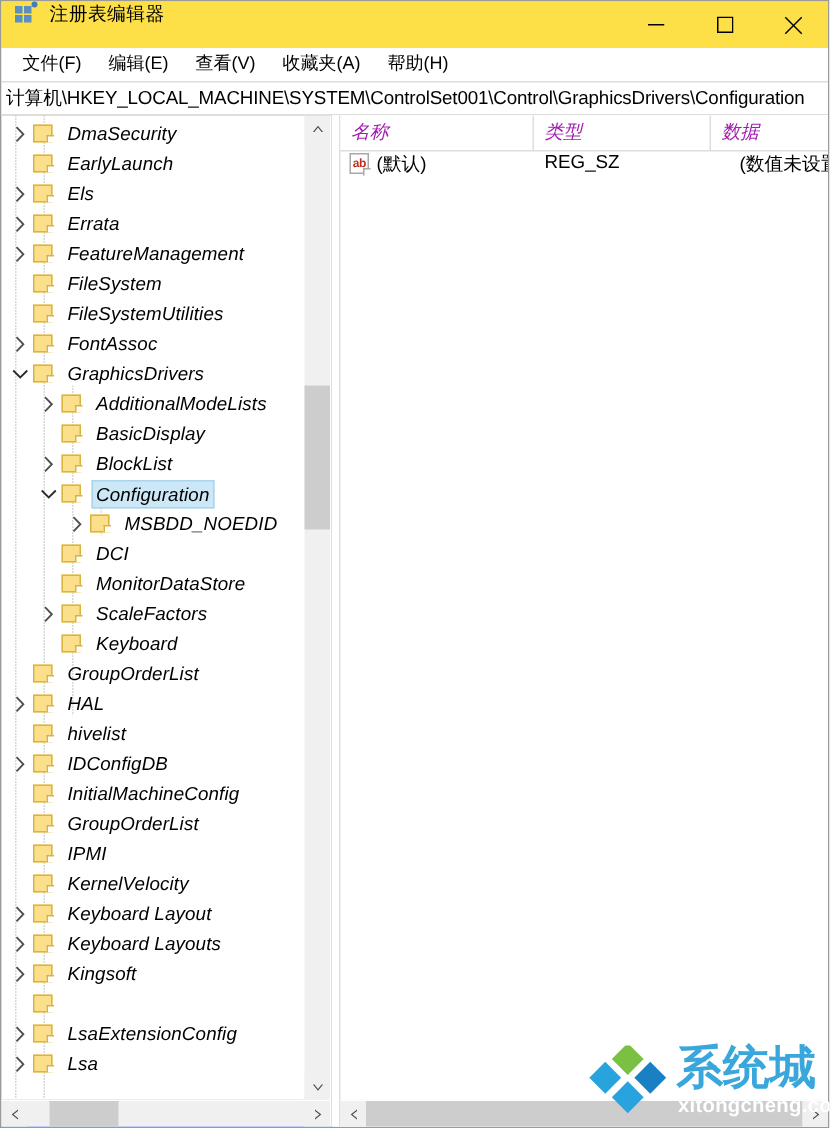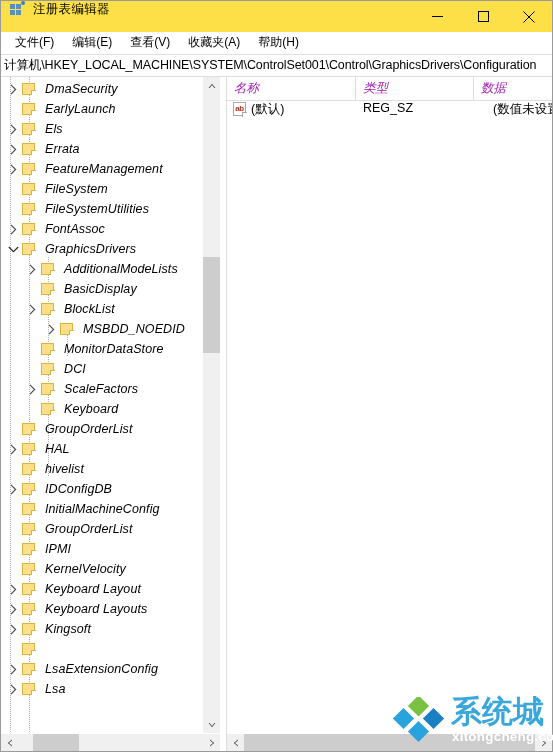--- a/index.html
+++ b/index.html
@@ -611,50 +611,63 @@
                   <svg width="8" height="11" viewBox="0 0 8 11">
                     <path d="M2 0.8 L6.6 5.5 L2 10.2" fill="none" stroke="#4d4d4d" stroke-width="1.2"></path>
                   </svg>
                 </span>
                 <span class="folder">
                   <span class="fbody"></span>
                   <span class="fflap"></span>
                 </span>
                 <span class="tree-label">BlockList</span>
               </div>
+              <div class="tree-row selected">
+                <span class="indent" style="width: 23px;"></span>
+                <span class="expander">
+                  <svg width="11" height="8" viewBox="0 0 11 8">
+                    <path d="M0.8 2 L5.5 6.6 L10.2 2" fill="none" stroke="#2b2b2b" stroke-width="1.2"></path>
+                  </svg>
+                </span>
+                <span class="folder">
+                  <span class="fbody"></span>
+                  <span class="fflap"></span>
+                </span>
+                <span class="tree-label">Configuration</span>
+              </div>
               <div class="tree-row">
                 <span class="indent" style="width: 42px;"></span>
                 <span class="expander">
                   <svg width="8" height="11" viewBox="0 0 8 11">
                     <path d="M2 0.8 L6.6 5.5 L2 10.2" fill="none" stroke="#4d4d4d" stroke-width="1.2"></path>
                   </svg>
                 </span>
                 <span class="folder">
                   <span class="fbody"></span>
                   <span class="fflap"></span>
                 </span>
                 <span class="tree-label">MSBDD_NOEDID</span>
               </div>
               <div class="tree-row">
                 <span class="indent" style="width: 23px;"></span>
                 <span class="expander"></span>
                 <span class="folder">
                   <span class="fbody"></span>
                   <span class="fflap"></span>
                 </span>
+                <span class="tree-label">DCI</span>
+              </div>
+              <div class="tree-row">
+                <span class="indent" style="width: 23px;"></span>
+                <span class="expander"></span>
+                <span class="folder">
+                  <span class="fbody"></span>
+                  <span class="fflap"></span>
+                </span>
                 <span class="tree-label">MonitorDataStore</span>
-              </div>
-              <div class="tree-row">
-                <span class="indent" style="width: 23px;"></span>
-                <span class="expander"></span>
-                <span class="folder">
-                  <span class="fbody"></span>
-                  <span class="fflap"></span>
-                </span>
-                <span class="tree-label">DCI</span>
               </div>
               <div class="tree-row">
                 <span class="indent" style="width: 23px;"></span>
                 <span class="expander">
                   <svg width="8" height="11" viewBox="0 0 8 11">
                     <path d="M2 0.8 L6.6 5.5 L2 10.2" fill="none" stroke="#4d4d4d" stroke-width="1.2"></path>
                   </svg>
                 </span>
                 <span class="folder">
                   <span class="fbody"></span>

